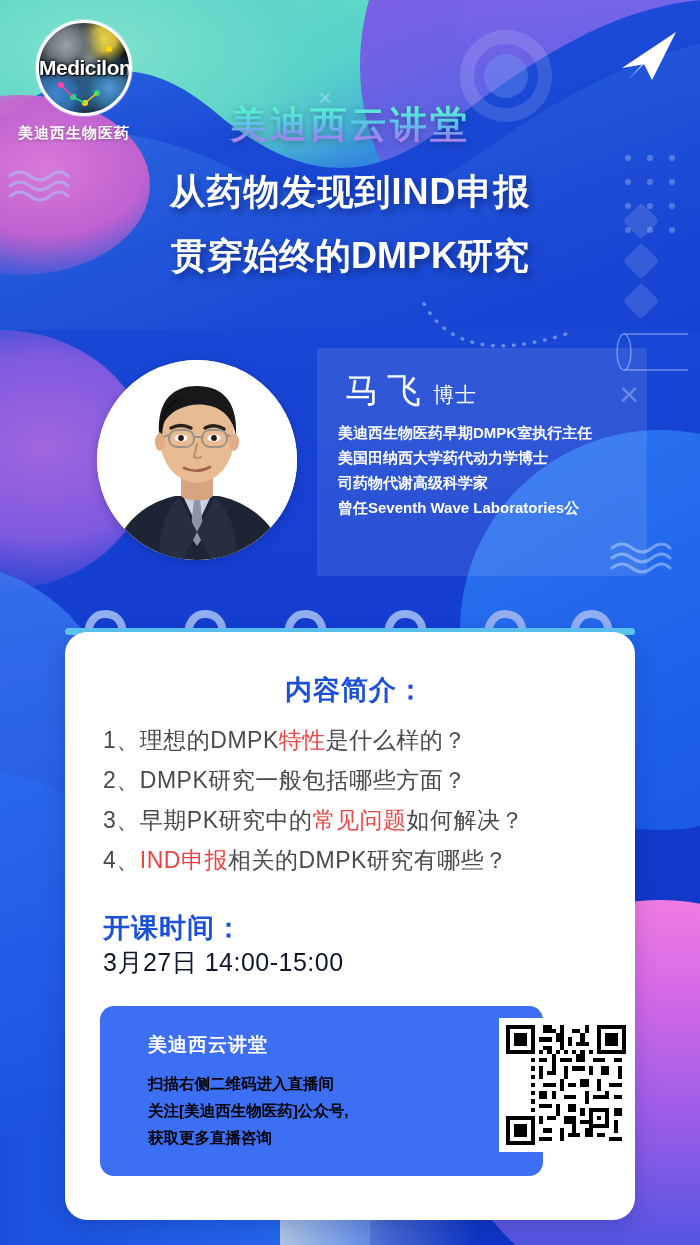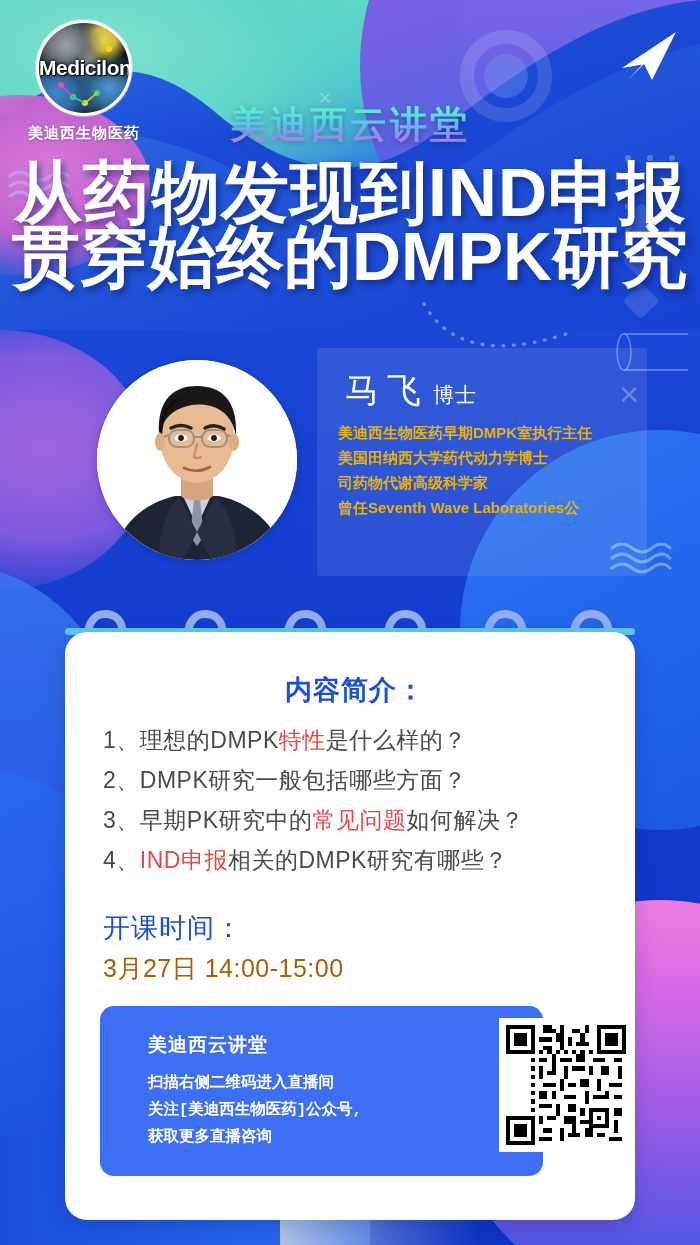--- a/index.html
+++ b/index.html
@@ -138,21 +138,21 @@
   .d3 { top: 288px; }
   .cylinder { right: 12px; top: 330px; opacity: .45; }
   .xmark { right: 60px; top: 380px; color: rgba(255,255,255,0.28); font-size: 26px; font-weight: bold; }
   .xmark-small { left: 318px; top: 88px; color: rgba(255,255,255,0.3); font-size: 17px; font-weight: bold; }
   .wave-left { left: 8px; top: 168px; opacity: .55; }
   .wave-right { right: 28px; top: 540px; opacity: .5; }
   .dots-arc { left: 420px; top: 300px; opacity: .45; }
   .grid-dots { left: 620px; top: 150px; opacity: .25; }
 
   
-  .logo-wrap { position: absolute; left: 18px; top: 20px; width: 132px; text-align: center; }
+  .logo-wrap { position: absolute; left: 18px; top: 20px; width: 132px; }
   .logo-circle {
     width: 96px; height: 96px; border-radius: 50%;
     margin: 0 auto;
     border: 3px solid #ffffff;
     background:
       radial-gradient(circle at 30% 25%, #9aa3ab 0%, #6d757d 18%, rgba(0,0,0,0) 40%),
       radial-gradient(circle at 72% 18%, #e8d44a 0%, #cbb93c 12%, rgba(0,0,0,0) 26%),
       radial-gradient(circle at 20% 78%, #3f86c9 0%, #2f6aa6 18%, rgba(0,0,0,0) 40%),
       radial-gradient(circle at 78% 72%, #4f95d6 0%, #35729f 16%, rgba(0,0,0,0) 38%),
       radial-gradient(circle at 50% 45%, #b9bfc4 0%, #8e969c 12%, rgba(0,0,0,0) 30%),
@@ -187,21 +187,21 @@
     background-clip: text;
     color: transparent;
     -webkit-text-fill-color: transparent;
     filter: drop-shadow(0 2px 3px rgba(0,0,0,0.25));
   }
   .main-title {
     position: absolute; left: 0; right: 0; top: 160px;
     text-align: center;
     color: #ffffff;
     font-weight: bold;
-    font-size: 68px;
+    font-size: 36px;
     line-height: 64px;
     letter-spacing: 1px;
     text-shadow: 3px 4px 7px rgba(8,22,90,0.55);
   }
   .main-title .l2 { letter-spacing: 0px; }
 
   
   .speaker-panel {
     position: absolute; left: 317px; top: 348px;
     width: 330px; height: 228px;
@@ -219,21 +219,21 @@
   .avatar svg { display: block; }
   .speaker-name {
     position: absolute; left: 345px; top: 368px;
     color: #ffffff;
   }
   .speaker-name .n { font-size: 34px; font-weight: 300; letter-spacing: 8px; }
   .speaker-name .t { font-size: 21px; font-weight: 300; letter-spacing: 1px; margin-left: 4px; }
   .speaker-bio {
     position: absolute; left: 338px; top: 420px;
     width: 300px;
-    color: #eab308;
+    color: #ffffff;
     font-size: 15px;
     line-height: 25px;
     font-weight: bold;
   }
 
   
   .card {
     position: absolute; left: 65px; top: 632px;
     width: 570px; height: 588px;
     background: #ffffff;
@@ -265,45 +265,44 @@
     line-height: 40px;
     letter-spacing: 0.5px;
     white-space: nowrap;
   }
   .hl { color: #ef4444; }
   .num { color: #4a4a4a; }
 
   .time-title {
     color: #1a4fd8;
     font-size: 27px;
-    font-weight: normal;
+    font-weight: bold;
     letter-spacing: 1px;
     margin-top: 30px;
   }
   .time-value {
-    color: #a16207;
+    color: #0f172a;
     font-size: 25px;
-    margin-top: 6px;
     letter-spacing: 0.5px;
   }
 
   
   .qr-panel {
     position: absolute; left: 100px; top: 1006px;
     width: 443px; height: 170px;
     background: #3d6ff5;
     border-radius: 14px;
   }
   .qr-head {
     position: absolute; left: 48px; top: 26px;
     color: #ffffff; font-size: 19px; font-weight: bold; letter-spacing: 1px;
   }
   .qr-body {
     position: absolute; left: 48px; top: 64px;
-    color: #ffffff; font-size: 15.5px; font-weight: bold; line-height: 27px; font-family: Liberation Mono, monospace;
+    color: #000000; font-size: 15.5px; font-weight: bold; line-height: 27px;
   }
   .qr-code {
     position: absolute; right: -90px; top: 12px;
     width: 134px; height: 134px;
     background: #ffffff;
     padding: 7px;
   }
   .qr-code svg { display: block; }
 </style>
 </head>

